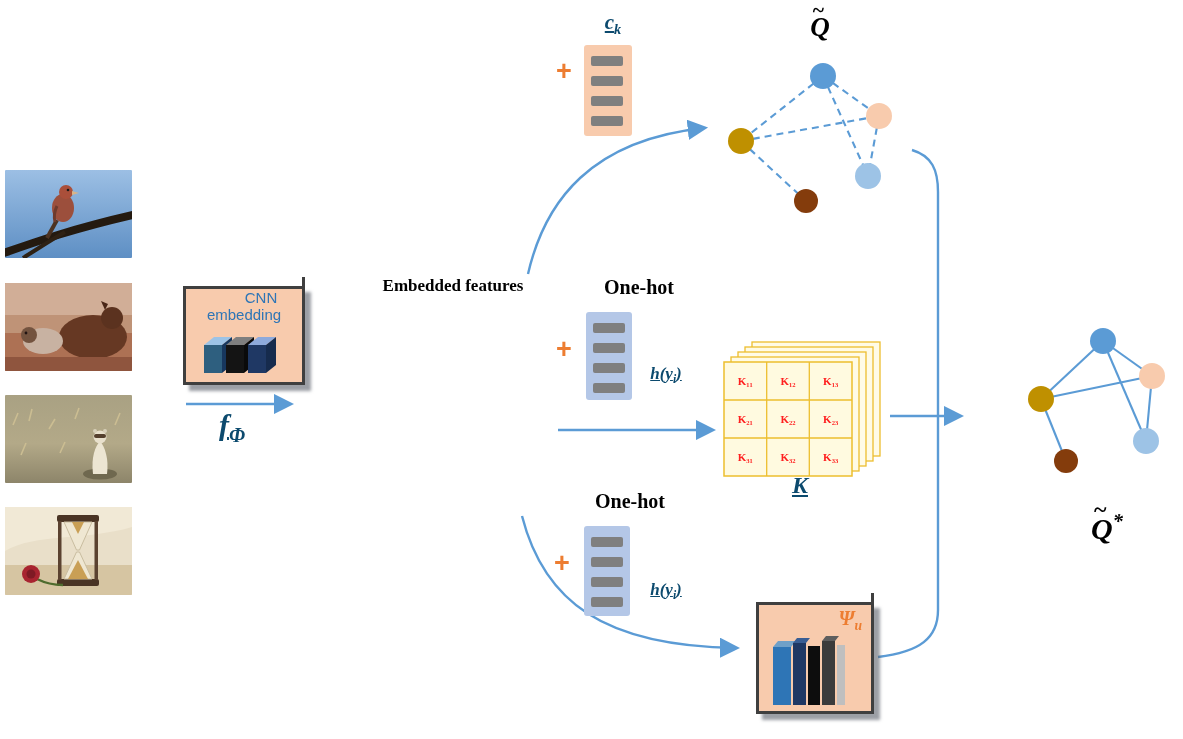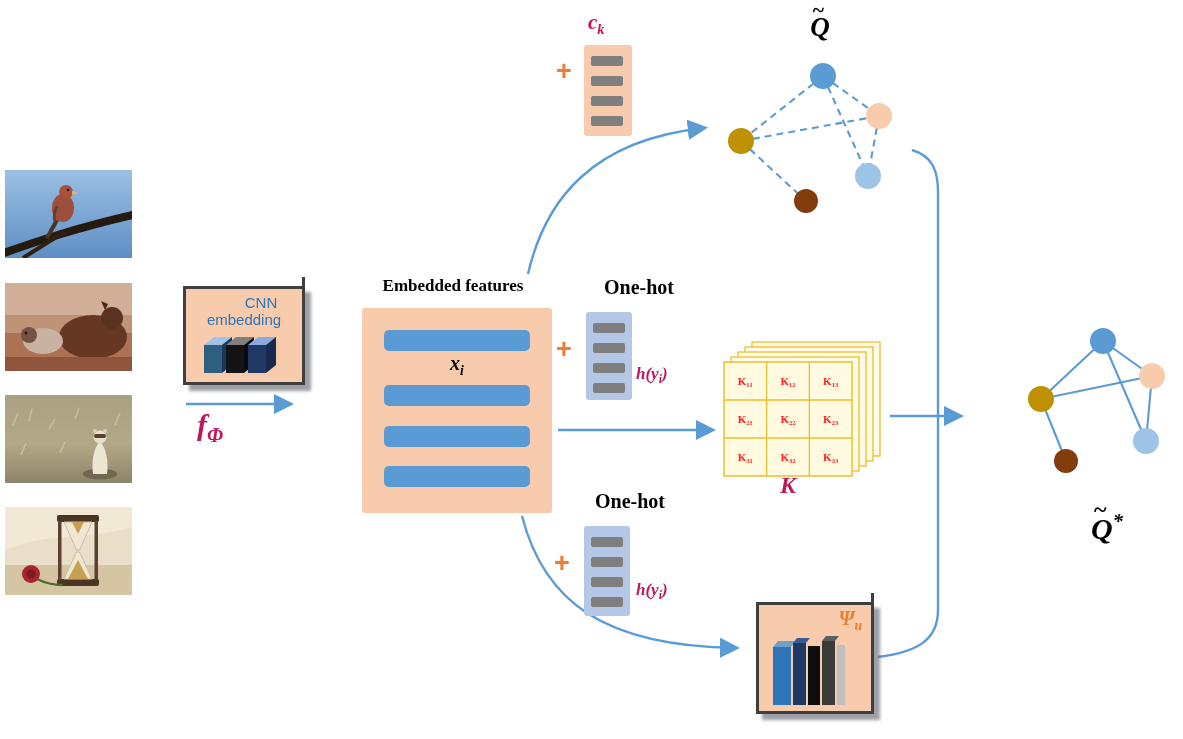--- a/index.html
+++ b/index.html
@@ -15,30 +15,30 @@
   .photo{position:absolute;left:5px;width:127px;height:88px;overflow:hidden;border-radius:1px;}
   .photo1{top:170px}.photo2{top:283px}.photo3{top:395px}.photo4{top:507px}
 
   
   .frame{position:absolute;background:var(--peach,#F8CBAD);border:3px solid var(--box-border,#3F3F3F);
          box-shadow:6px 6px 3px rgba(90,95,105,.6);}
   .frame::before{content:"";position:absolute;top:-12px;right:-3px;width:3px;height:12px;background:var(--box-border,#3F3F3F);}
   .cnn-box{left:183px;top:286px;width:116px;height:93px;}
   .cnn-line{color:var(--cnn-label-blue,#2E75B6);font-family:"Liberation Sans",sans-serif;
             font-size:15px;text-align:center;line-height:1.15;}
-  .cnn-line.l1{margin-top:5px;padding-left:34px;}
+  .cnn-line.l1{padding-left:34px;}
   .cnn-blocks{position:absolute;left:8px;top:42px;width:100px;height:46px;}
 
   .psi-box{left:756px;top:602px;width:112px;height:106px;}
   .psi-label{position:absolute;top:2px;right:9px;color:var(--plus-orange,#ED7D31);
              font-weight:bold;font-style:italic;font-size:20px;}
   .psi-books{position:absolute;left:6px;top:26px;width:100px;height:76px;}
 
   
-  .mlabel{position:absolute;font-weight:bold;font-style:italic;color:#be185d;text-align:left;}
+  .mlabel{position:absolute;font-weight:bold;font-style:italic;color:#0c4a6e;text-align:center;text-decoration:underline;}
   .f-label{left:197px;top:408px;width:70px;font-size:30px;}
   .ck-label{left:588px;top:10px;width:50px;font-size:21px;}
   .k-label{left:780px;top:472px;width:40px;font-size:24px;}
   .hyi{font-size:17px;}
   .hyi-mid{left:636px;top:364px;width:60px;}
   .hyi-bot{left:636px;top:580px;width:60px;}
   sub{font-size:.68em;}
   sup{font-size:.68em;}
 
   .title{position:absolute;font-weight:bold;font-size:20px;color:#000;}
@@ -201,27 +201,20 @@
       <rect x="32" y="14" width="18" height="28" fill="#141414"></rect>
       <polygon points="54,14 64,6 82,6 72,14" fill="#8EAADC"></polygon>
       <polygon points="72,14 82,6 82,34 72,42" fill="#162B4D"></polygon>
       <rect x="54" y="14" width="18" height="28" fill="#1F3864"></rect>
     </svg>
   </div>
 
   <div class="mlabel f-label"><span>f</span><sub>Φ</sub></div>
 
   <div class="title emb-title">Embedded features</div>
-  <div class="emb-box">
-    <div class="emb-bar eb1"></div>
-    <div class="xi-label"><span>x</span><sub>i</sub></div>
-    <div class="emb-bar eb2"></div>
-    <div class="emb-bar eb3"></div>
-    <div class="emb-bar eb4"></div>
-  </div>
 
   <div class="mlabel ck-label"><span>c</span><sub>k</sub></div>
   <div class="plus plus-top">+</div>
   <div class="vbox ck-box">
     <div class="vbar vb1"></div>
     <div class="vbar vb2"></div>
     <div class="vbar vb3"></div>
     <div class="vbar vb4"></div>
   </div>
 

